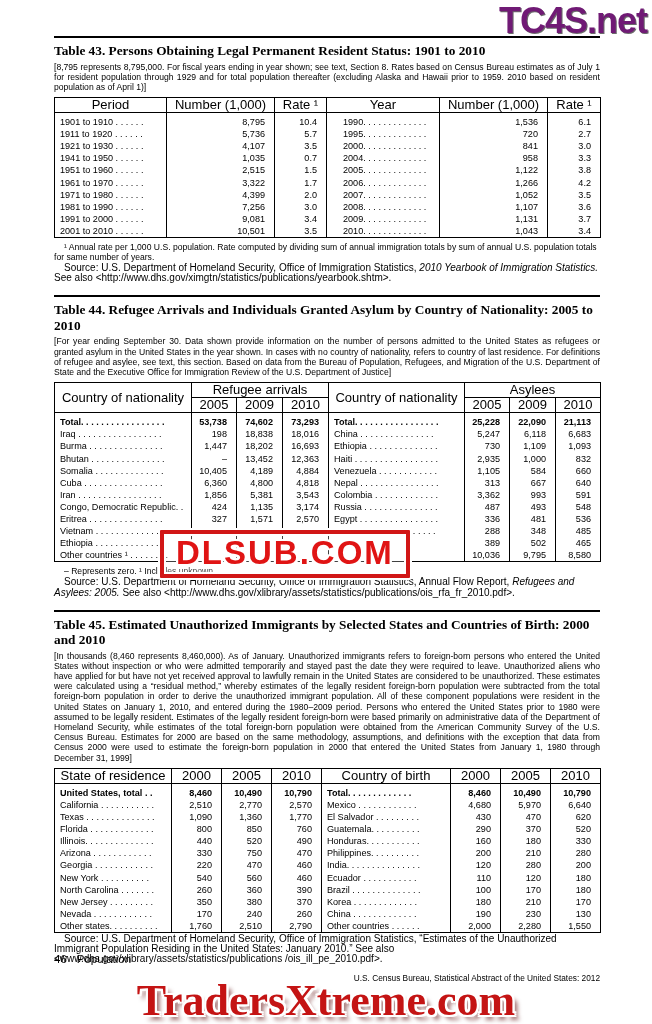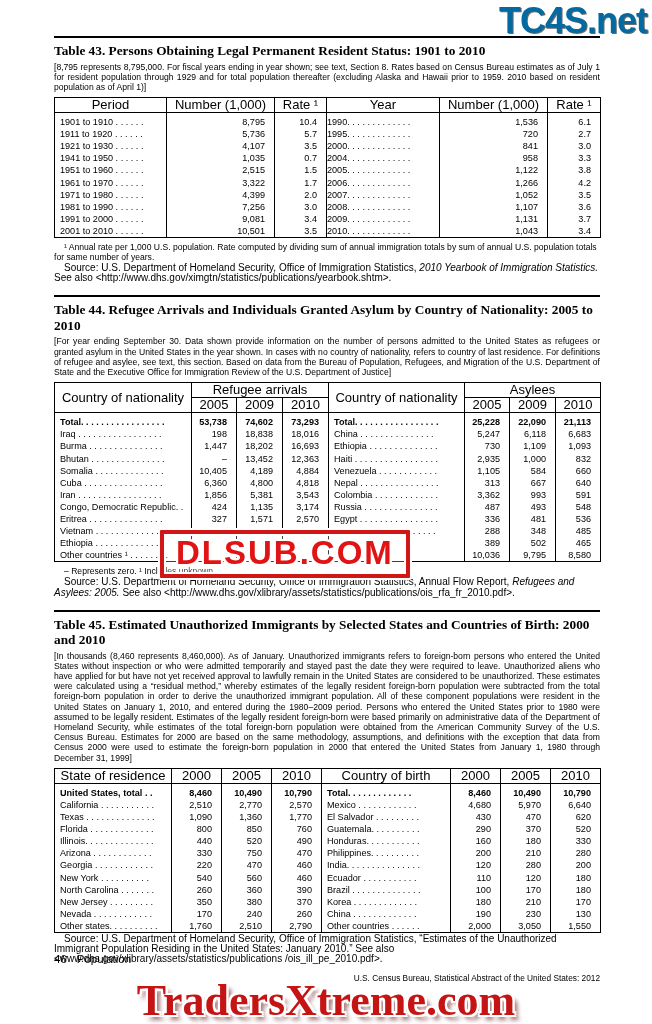--- a/index.html
+++ b/index.html
@@ -27,32 +27,32 @@
   }
   .t-table th {
     border:1px solid #000; font-size:13px; font-weight:normal;
     text-align:center; padding:2px 1px; line-height:10px; vertical-align:middle;
   }
   .t-table td {
     border-left:1px solid #000; font-size:9.1px; line-height:12.1px;
     padding:0 9px 0 4px; text-align:right; white-space:nowrap; overflow:hidden;
   }
   .t-table td:first-child { text-align:left; padding-left:5px; padding-right:2px; }
-  .t43 td:nth-child(4) { text-align:left; padding-left:0; padding-right:2px; }
+  .t43 td:nth-child(4) { text-align:left; padding-left:16px; padding-right:2px; }
   .t8  td:nth-child(5) { text-align:left; padding-left:5px; padding-right:2px; }
   .t-table tbody tr:first-child td { padding-top:3px; }
   .bold-first tbody tr:first-child td { font-weight:bold; }
 
   .tablewrap { position:relative; }
 
   
   .wm-tc4s {
     position:absolute; top:0px; right:5px; z-index:30;
     font-family:"Liberation Sans", sans-serif; font-weight:bold;
-    font-size:36px; letter-spacing:-1px; color:#0369a1;
+    font-size:36px; letter-spacing:-1px; color:#701a75;
     text-shadow:1px 1px 0 #6b6b6b;
   }
   .wm-dlsub {
     position:absolute; left:106px; bottom:-16px; z-index:40;
     border:4px solid #d11616; border-radius:1px; padding:0 12px 2px 12px;
     box-shadow:0 0 0 2px #ffffff, inset 0 0 0 2px #ffffff;
     font-family:"Liberation Sans", sans-serif; font-weight:bold;
     font-size:33px; letter-spacing:2px; color:#e01414;
     background:rgba(255,255,255,0.25);
     text-shadow:-2px 0 0 #fff, 2px 0 0 #fff, 0 -2px 0 #fff, 0 2px 0 #fff,
@@ -496,21 +496,21 @@
               <td>230</td>
               <td>130</td>
             </tr>
             <tr>
               <td>Other states. . . . . . . . . .</td>
               <td>1,760</td>
               <td>2,510</td>
               <td>2,790</td>
               <td>Other countries . . . . . .</td>
               <td>2,000</td>
-              <td>3,050</td>
+              <td>2,280</td>
               <td>1,550</td>
             </tr>
           </tbody>
       </table>
 
       <div class="src">Source: U.S. Department of Homeland Security, Office of Immigration Statistics, “Estimates of the Unauthorized Immigrant Population Residing in the United States: January 2010.” See also &lt;www.dhs.gov/xlibrary/assets/statistics/publications /ois_ill_pe_2010.pdf&gt;.</div>
     </div>
 
   </div>
 

